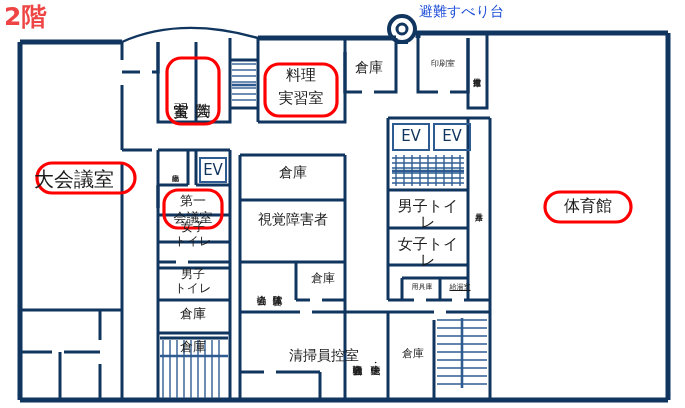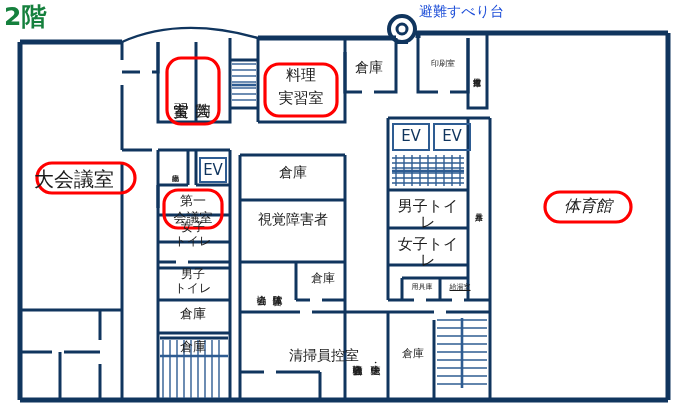--- a/index.html
+++ b/index.html
@@ -1,21 +1,21 @@
 <!DOCTYPE html>
 <html><head>
 <meta charset="utf-8">
 <style>
   html,body{margin:0;padding:0;background:#ffffff;}
   body{width:685px;height:408px;overflow:hidden;
        font-family:"DejaVu Sans","Liberation Sans",sans-serif;}
   #stage{position:relative;width:685px;height:408px;background:#fff;}
   #plan{position:absolute;left:0;top:0;}
   .ttl{position:absolute;left:4px;top:2px;font-size:25px;font-weight:bold;
-       color:#15803d;letter-spacing:0px;line-height:30px;}
+       color:#ef4444;letter-spacing:0px;line-height:30px;}
   .lbl{position:absolute;color:#1a1a1a;font-size:13px;line-height:1.05;
        text-align:center;white-space:pre-line;}
   .v{writing-mode:vertical-rl;text-orientation:upright;line-height:1.0;}
   .sm{font-size:8px;}
   .xs{font-size:7px;}
   .md{font-size:10px;}
   .ev{position:absolute;font-size:15px;color:#10355e;text-align:center;}
   .slide{position:absolute;font-size:14px;color:#1d4ed8;}
 </style>
 </head>
@@ -258,17 +258,17 @@
   <div class="ev" style="left:437px;top:127px;width:30px;">EV</div>
 
   <div class="lbl" style="left:390px;top:199px;width:76px;font-size:15px;">男子トイレ</div>
   <div class="lbl" style="left:390px;top:237px;width:76px;font-size:15px;">女子トイレ</div>
 
   <div class="lbl v sm" style="left:474px;top:186px;height:42px;">器具庫</div>
 
   <div class="lbl xs" style="left:405px;top:284px;width:34px;">用具庫</div>
   <div class="lbl xs" style="left:443px;top:284px;width:34px;text-decoration:underline;">給湯室</div>
 
-  <div class="lbl" style="left:550px;top:198px;width:76px;font-size:16px;font-style:italic;">体育館</div>
+  <div class="lbl" style="left:550px;top:198px;width:76px;font-size:16px;">体育館</div>
 
   <div class="slide" style="left:419px;top:3px;">避難すべり台</div>
 
 </div>
 
 </body></html>

